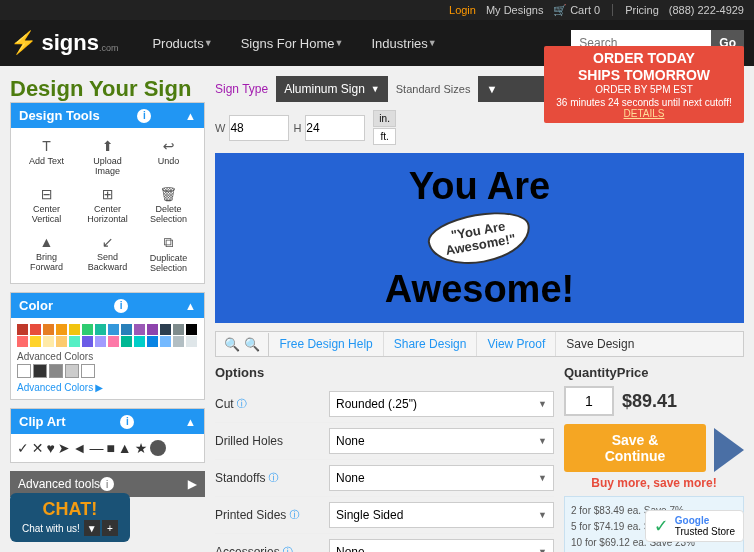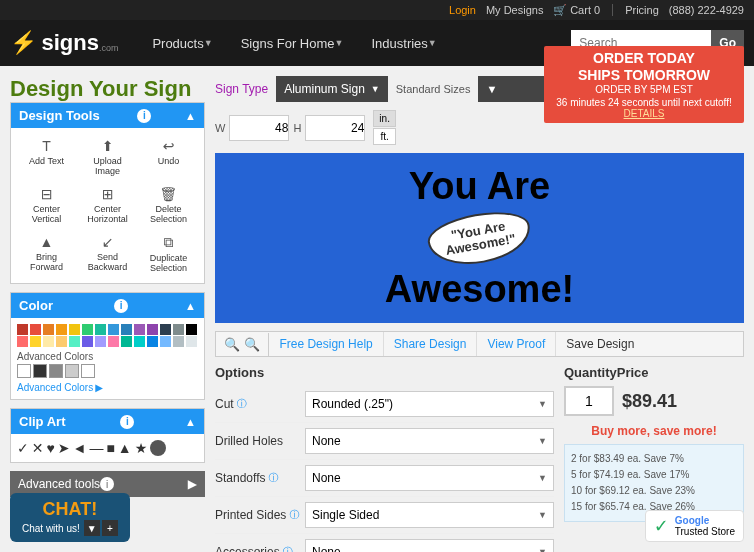--- a/index.html
+++ b/index.html
@@ -59,41 +59,41 @@
 
     .advanced-tools { background: #666; color: white; padding: 6px 8px; display: flex; align-items: center; justify-content: space-between; cursor: pointer; font-size: 12px; }
 
     
     .right-panel { flex: 1; }
     
     .sign-config { display: flex; align-items: center; gap: 8px; margin-bottom: 8px; flex-wrap: wrap; }
     .select-box { background: #444; color: white; border: none; padding: 4px 8px; font-size: 12px; display: flex; align-items: center; gap: 6px; cursor: pointer; height: 26px; }
     .select-box .arrow { font-size: 9px; }
     .size-inputs { display: flex; align-items: center; gap: 4px; }
-    .size-input { width: 60px; height: 26px; border: 1px solid #ccc; text-align: right; font-size: 12px; }
+    .size-input { width: 60px; height: 26px; border: 1px solid #ccc; text-align: left; font-size: 12px; }
     .unit-btn { padding: 2px 5px; font-size: 10px; border: 1px solid #ccc; background: white; cursor: pointer; }
     .unit-btn.active { background: #ddd; }
 
     .canvas-area { background: #2563d4; min-height: 170px; display: flex; align-items: center; justify-content: center; position: relative; margin-bottom: 8px; }
     .canvas-text-main { color: #000; font-size: 38px; font-weight: bold; font-family: Arial Black, sans-serif; text-align: center; }
     .speech-bubble { background: white; border-radius: 50% 50% 50% 50% / 40% 40% 60% 60%; padding: 8px 14px; margin: 6px auto; display: inline-block; position: relative; transform: rotate(-10deg); border: 2px solid #333; }
     .speech-bubble-text { color: #333; font-size: 13px; font-weight: bold; font-family: Arial Black, sans-serif; line-height: 1.1; text-align: center; }
 
     .design-toolbar { display: flex; align-items: center; gap: 0; border: 1px solid #ccc; background: #f5f5f5; margin-bottom: 8px; }
     .design-toolbar .search-icons { display: flex; padding: 4px 8px; gap: 4px; border-right: 1px solid #ccc; }
     .design-toolbar .search-icon { font-size: 13px; color: #555; cursor: pointer; }
     .design-toolbar-btn { padding: 5px 10px; font-size: 12px; color: #2196f3; border-right: 1px solid #ddd; cursor: pointer; background: none; border-top: none; border-bottom: none; border-left: none; }
     .design-toolbar-btn.save { color: #333; border-right: none; }
 
     .options-area { display: flex; gap: 10px; }
     .options-left { flex: 1; }
     .options-header { display: flex; justify-content: space-between; margin-bottom: 6px; }
     .options-header span { font-size: 13px; font-weight: bold; color: #333; }
 
-    .option-row { display: flex; align-items: center; border-bottom: 1px solid #eee; padding: 5px 0; gap: 0; }
+    .option-row { display: flex; align-items: center; border-bottom: 1px solid #eee; padding: 5px 0; gap: 24px; }
     .option-label { width: 90px; font-size: 12px; color: #333; flex-shrink: 0; display: flex; align-items: center; gap: 3px; }
     .option-info { color: #2196f3; font-size: 10px; }
     .option-select { flex: 1; display: flex; align-items: center; border: 1px solid #ccc; background: white; height: 26px; padding: 0 6px; font-size: 12px; justify-content: space-between; cursor: pointer; }
     .option-select .sel-arrow { font-size: 9px; color: #666; }
 
     .options-right { width: 180px; }
     .qty-price-header { display: flex; margin-bottom: 6px; }
     .qty-price-header span { font-size: 13px; font-weight: bold; color: #333; }
     .qty-input-row { display: flex; align-items: center; gap: 8px; margin-bottom: 8px; }
     .qty-input { width: 50px; height: 30px; border: 2px solid #ccc; text-align: center; font-size: 14px; }
@@ -400,20 +400,24 @@
 
       <div class="options-right">
         <div class="qty-price-header">
           <span>Quantity</span>
           <span>Price</span>
         </div>
         <div class="qty-input-row">
           <input type="text" class="qty-input" value="1" style="">
           <span class="price-display">$89.41</span>
         </div>
+        <div class="save-arrow-wrapper">
+          <button class="save-btn">Save &amp; Continue</button>
+          <div class="big-arrow"></div>
+        </div>
         <div class="buy-more">Buy more, save more!</div>
         <div class="bulk-pricing">
           <div>2 for $83.49 ea. Save 7%</div>
           <div>5 for $74.19 ea. Save 17%</div>
           <div>10 for $69.12 ea. Save 23%</div>
           <div>15 for $65.74 ea. Save 26%</div>
         </div>
       </div>
     </div>
   </div>

